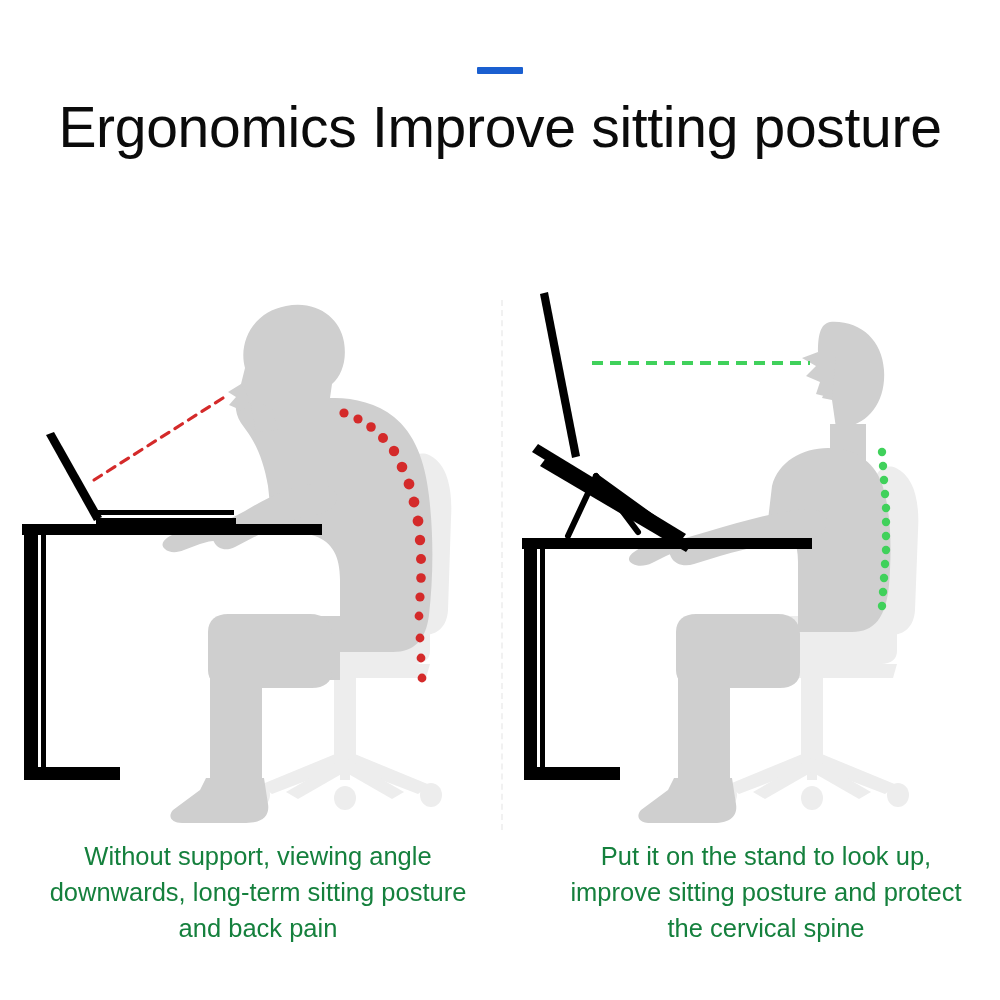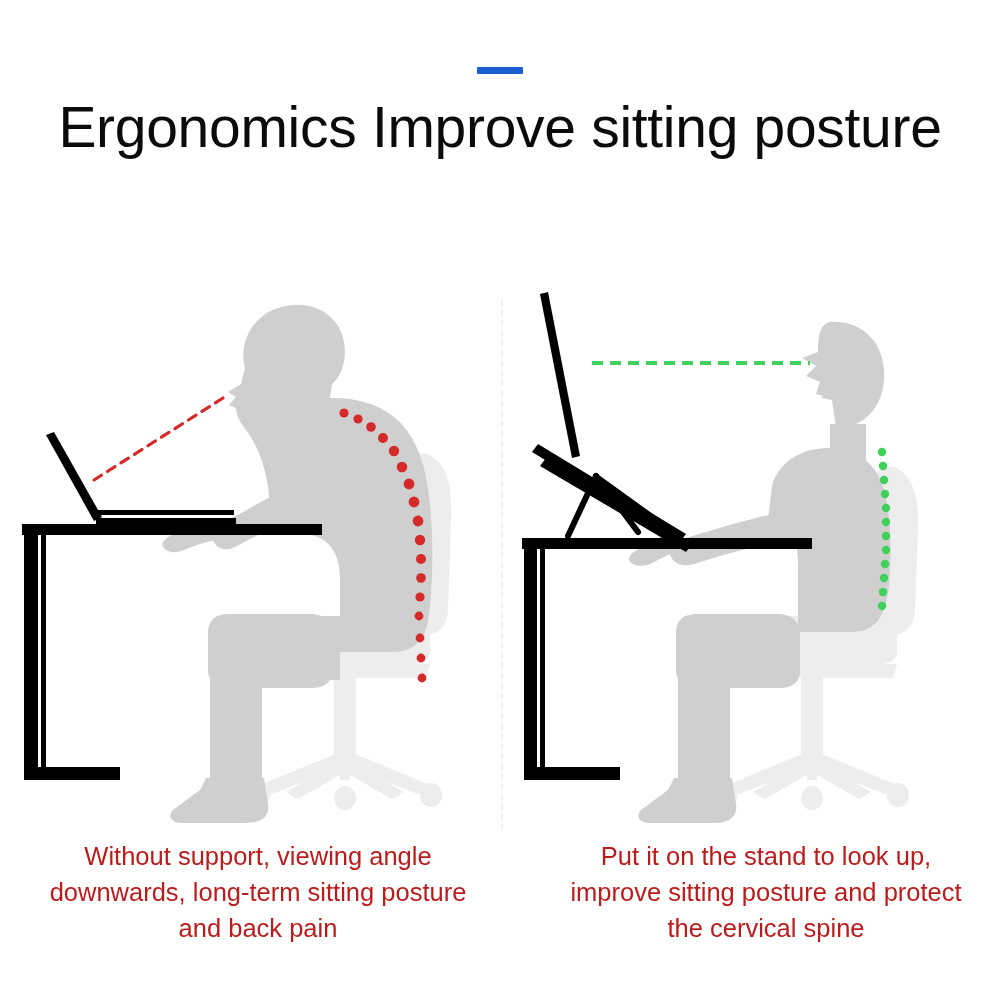--- a/index.html
+++ b/index.html
@@ -67,21 +67,21 @@
   .panel svg { display: block; width: 480px; height: 560px; }
 
   
   .caption {
     position: absolute;
     top: 838px;
     width: 420px;
     font-family: "Liberation Sans", sans-serif;
     font-size: 25.5px;
     font-weight: 400;
-    color: #b91c1c;
+    color: #15803d;
     line-height: 1.42;
   }
   #caption-left  { left: 48px;  text-align: center; }
   #caption-right { left: 556px; text-align: center; }
 </style>
 </head>
 <body>
 
 <div id="page">
 

